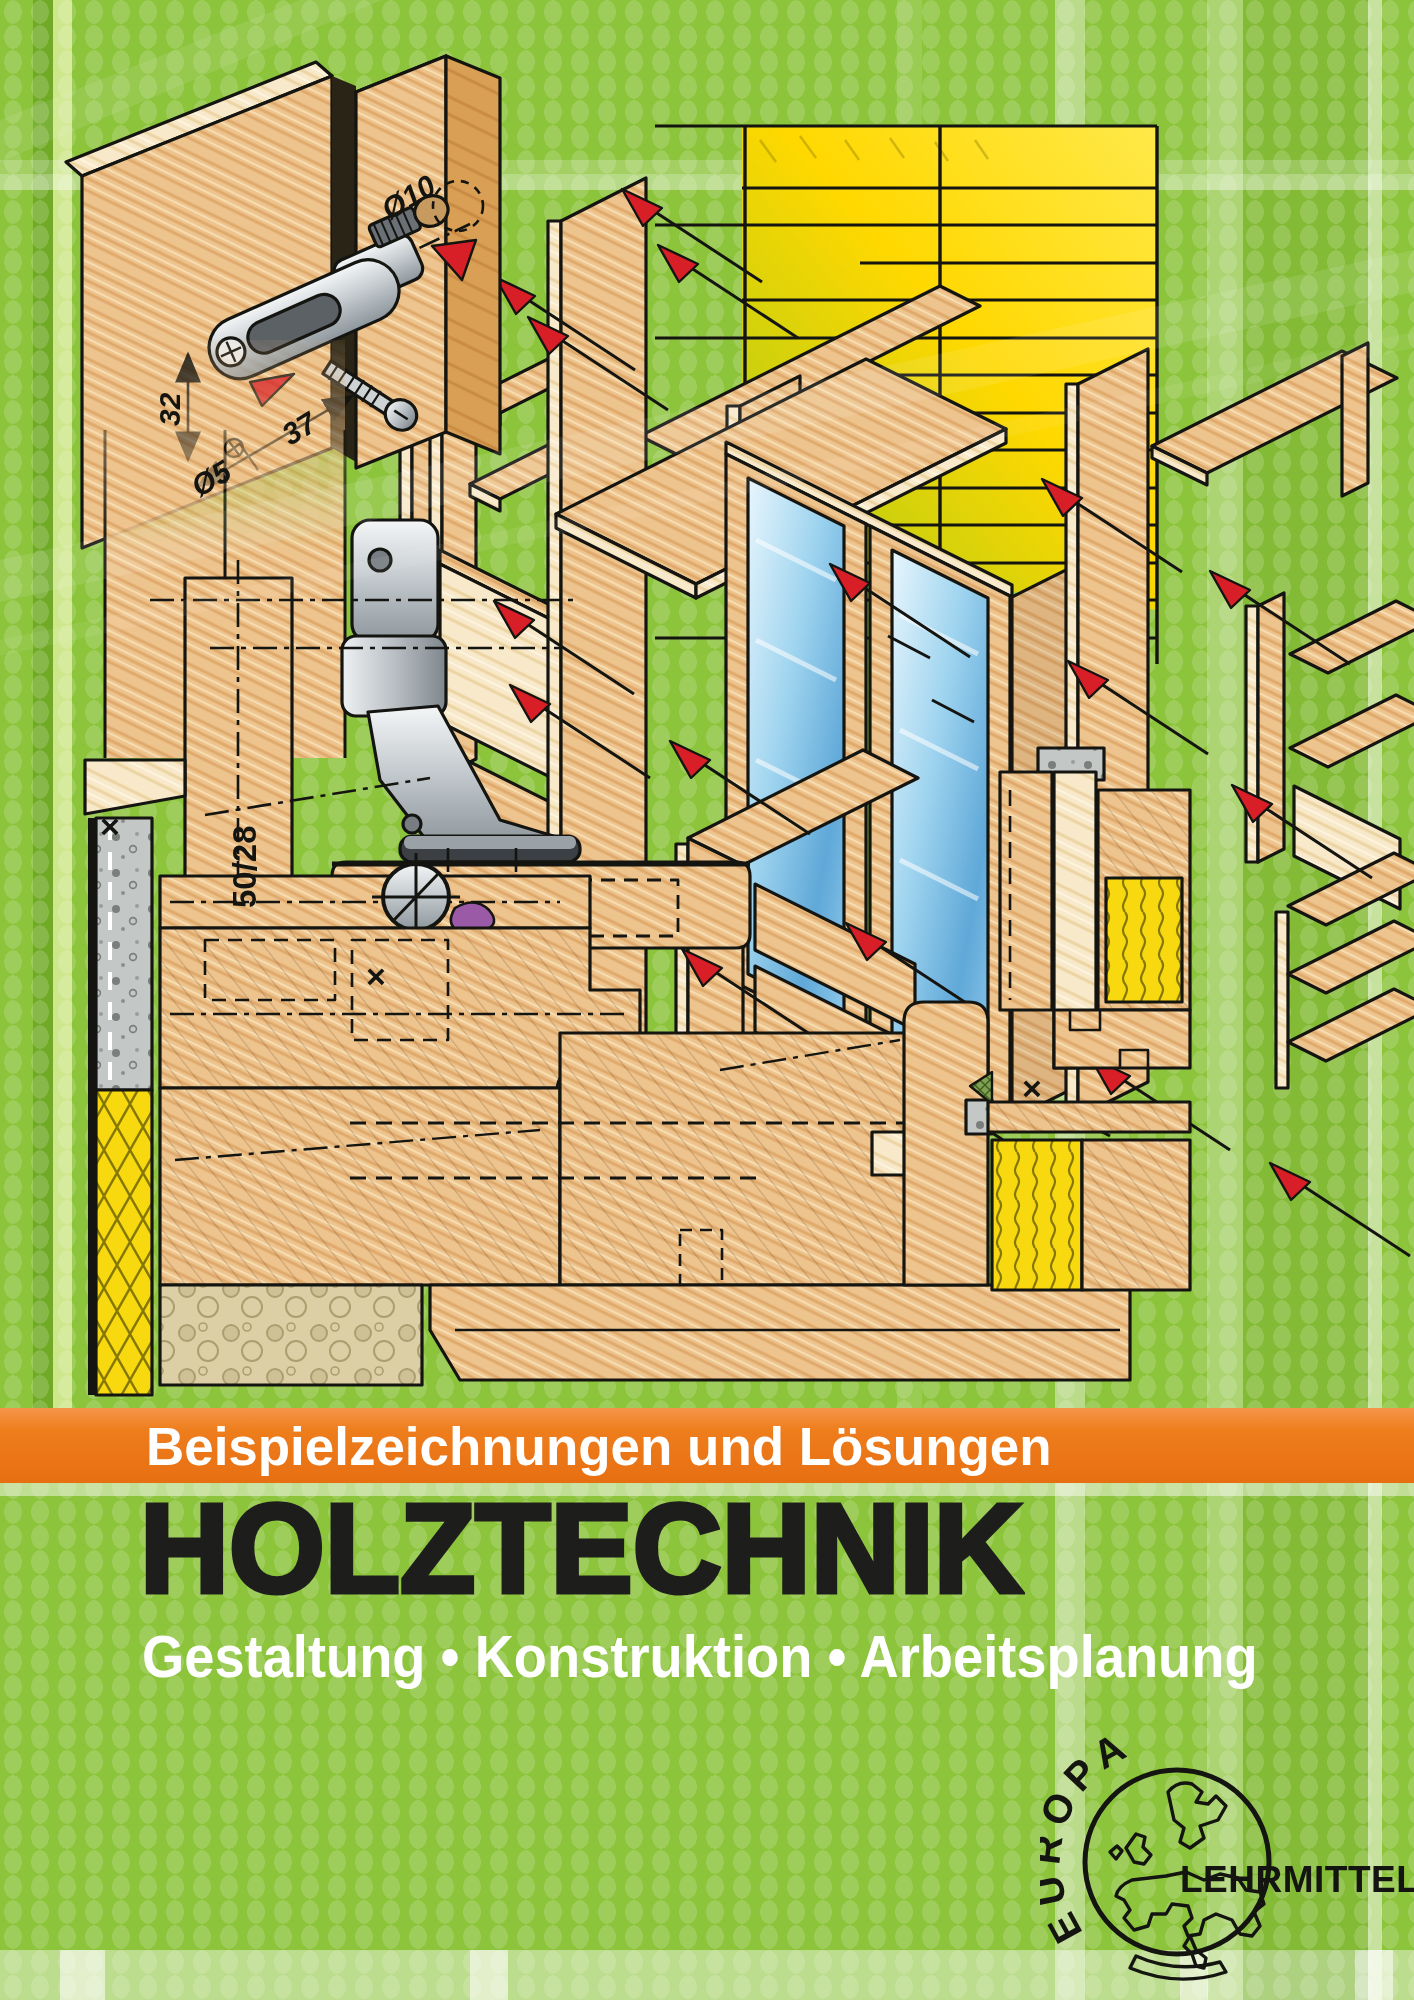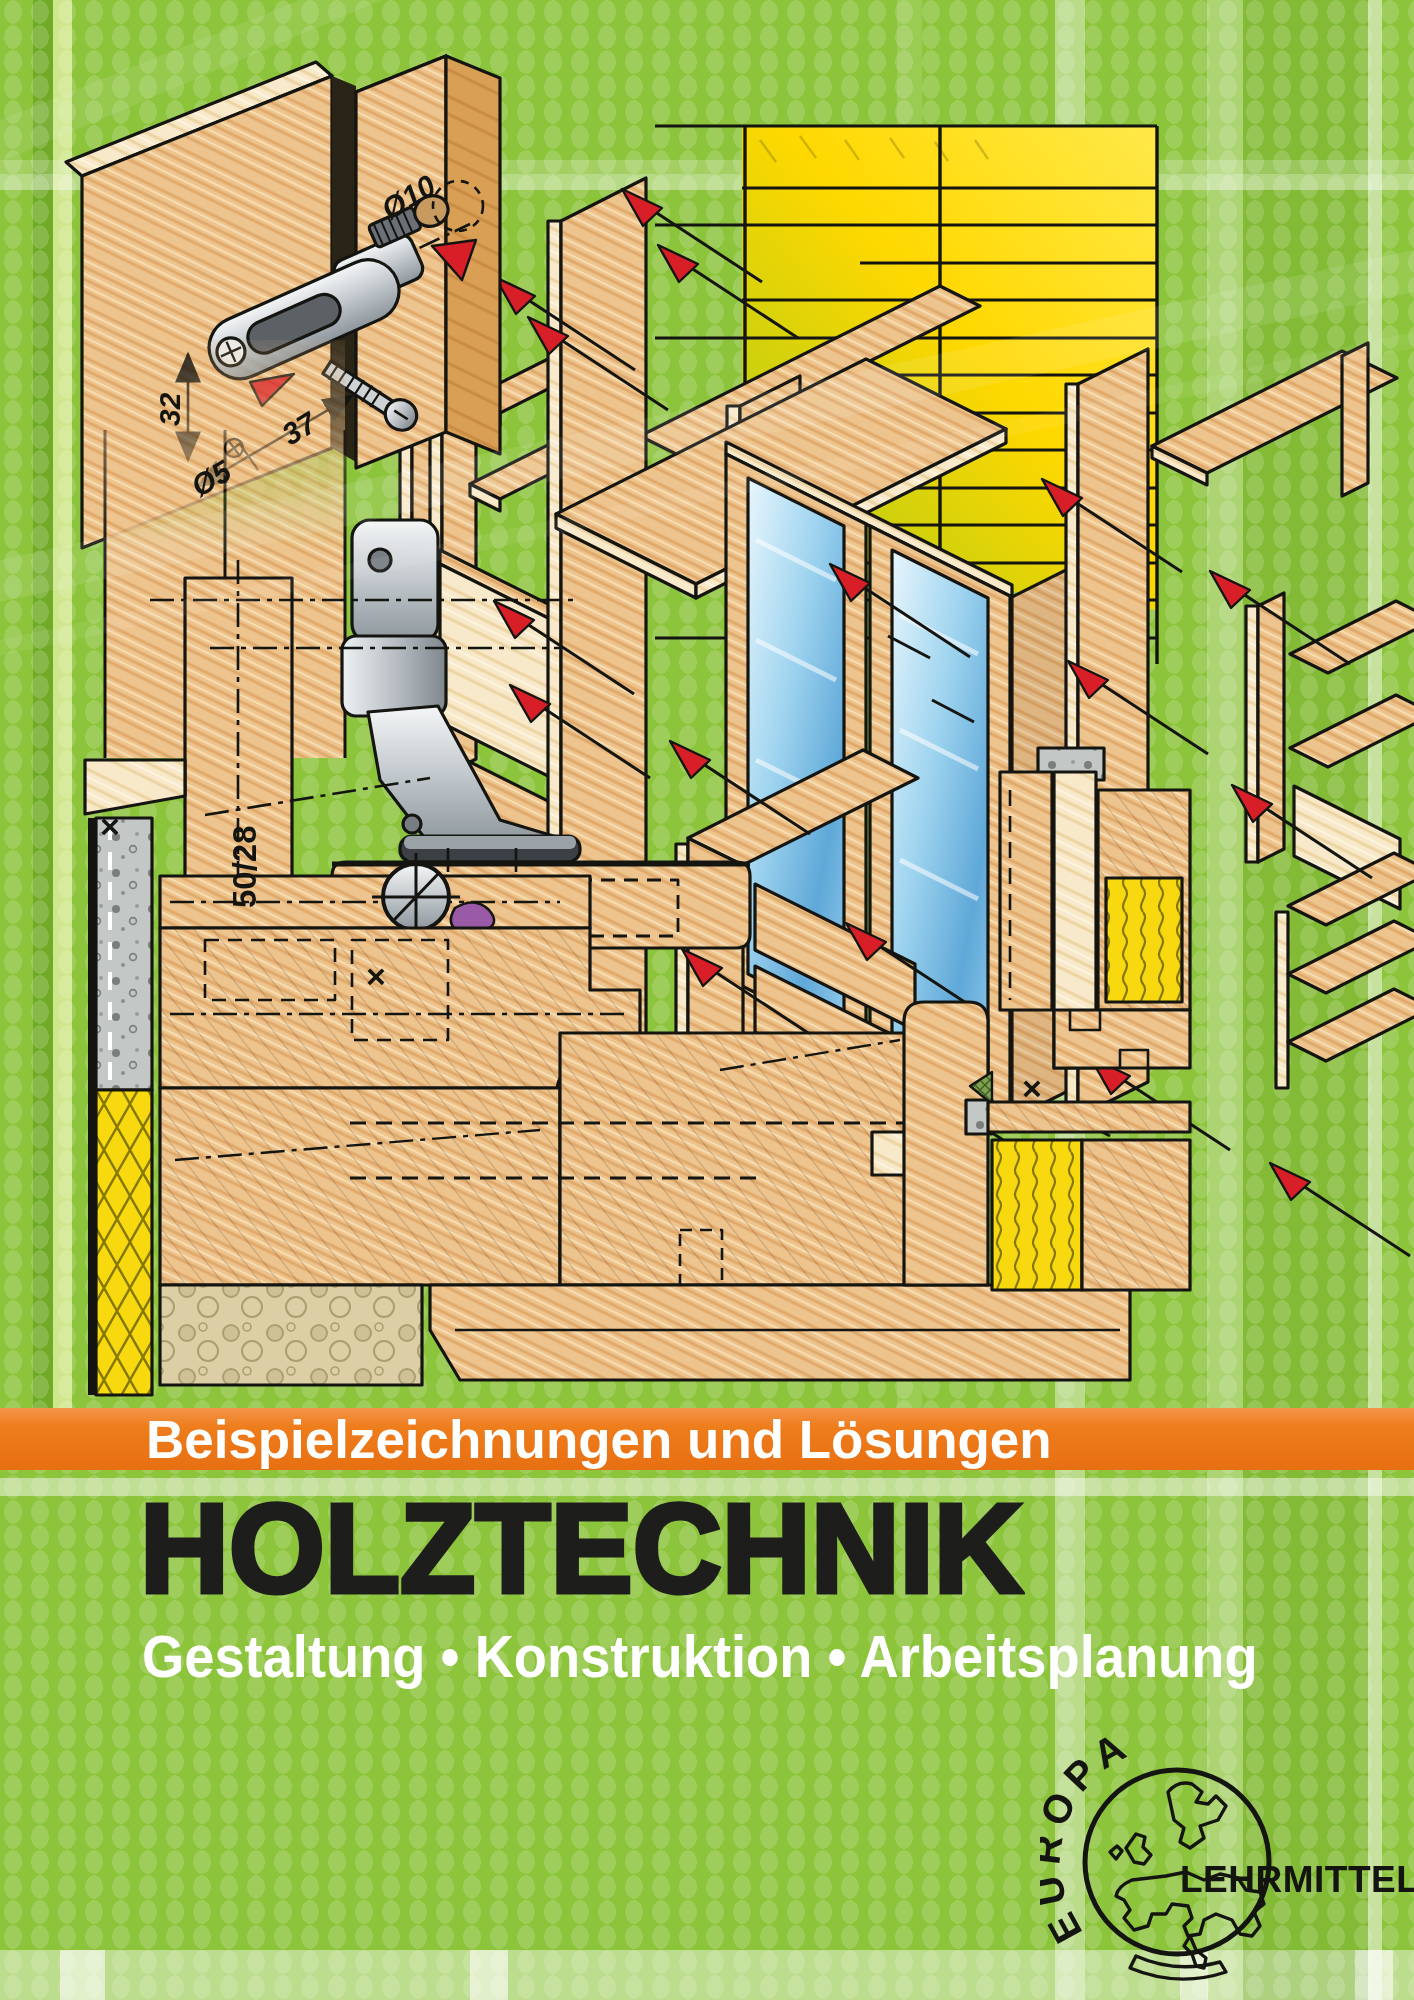--- a/index.html
+++ b/index.html
@@ -5,21 +5,21 @@
   html,body{margin:0;padding:0;background:#555;}
   .cover{position:relative;width:1414px;height:2000px;overflow:hidden;
          background:#8cc43c;font-family:"Liberation Sans",sans-serif;}
   .abs{position:absolute;}
   
   .dots{left:0;top:0;width:1414px;height:2000px;z-index:3;pointer-events:none;
         background-image:radial-gradient(9px 12px at 13px 12px, rgba(255,255,255,.16) 96%, rgba(255,255,255,0) 100%);
         background-size:27px 25px;}
   .stripe{z-index:2;}
   .illu{left:0;top:0;z-index:4;}
-  .banner{left:0;top:1408px;width:1414px;height:62px;z-index:6;
+  .banner{left:0;top:1408px;width:1414px;height:75px;z-index:6;
           background:linear-gradient(180deg,#f5954a,#ee7d1c 30%,#e76f12);
           display:flex;align-items:center;}
   .banner span{color:#fff;font-size:54px;font-weight:bold;margin-left:146px;
                transform:scaleX(.98);transform-origin:left center;white-space:nowrap;}
   .title{left:140px;top:1485px;z-index:6;margin:0;color:#1d1d1b;font-size:127px;font-weight:bold;
          letter-spacing:0px;line-height:1;-webkit-text-stroke:5px #1d1d1b;
          transform:scaleX(.97);transform-origin:left top;white-space:nowrap;}
   .subtitle{left:142px;top:1628px;z-index:6;color:#fff;font-size:59px;font-weight:bold;line-height:1;
             transform:scaleX(.92);transform-origin:left top;white-space:nowrap;}
   .logo{left:1040px;top:1730px;z-index:7;}

